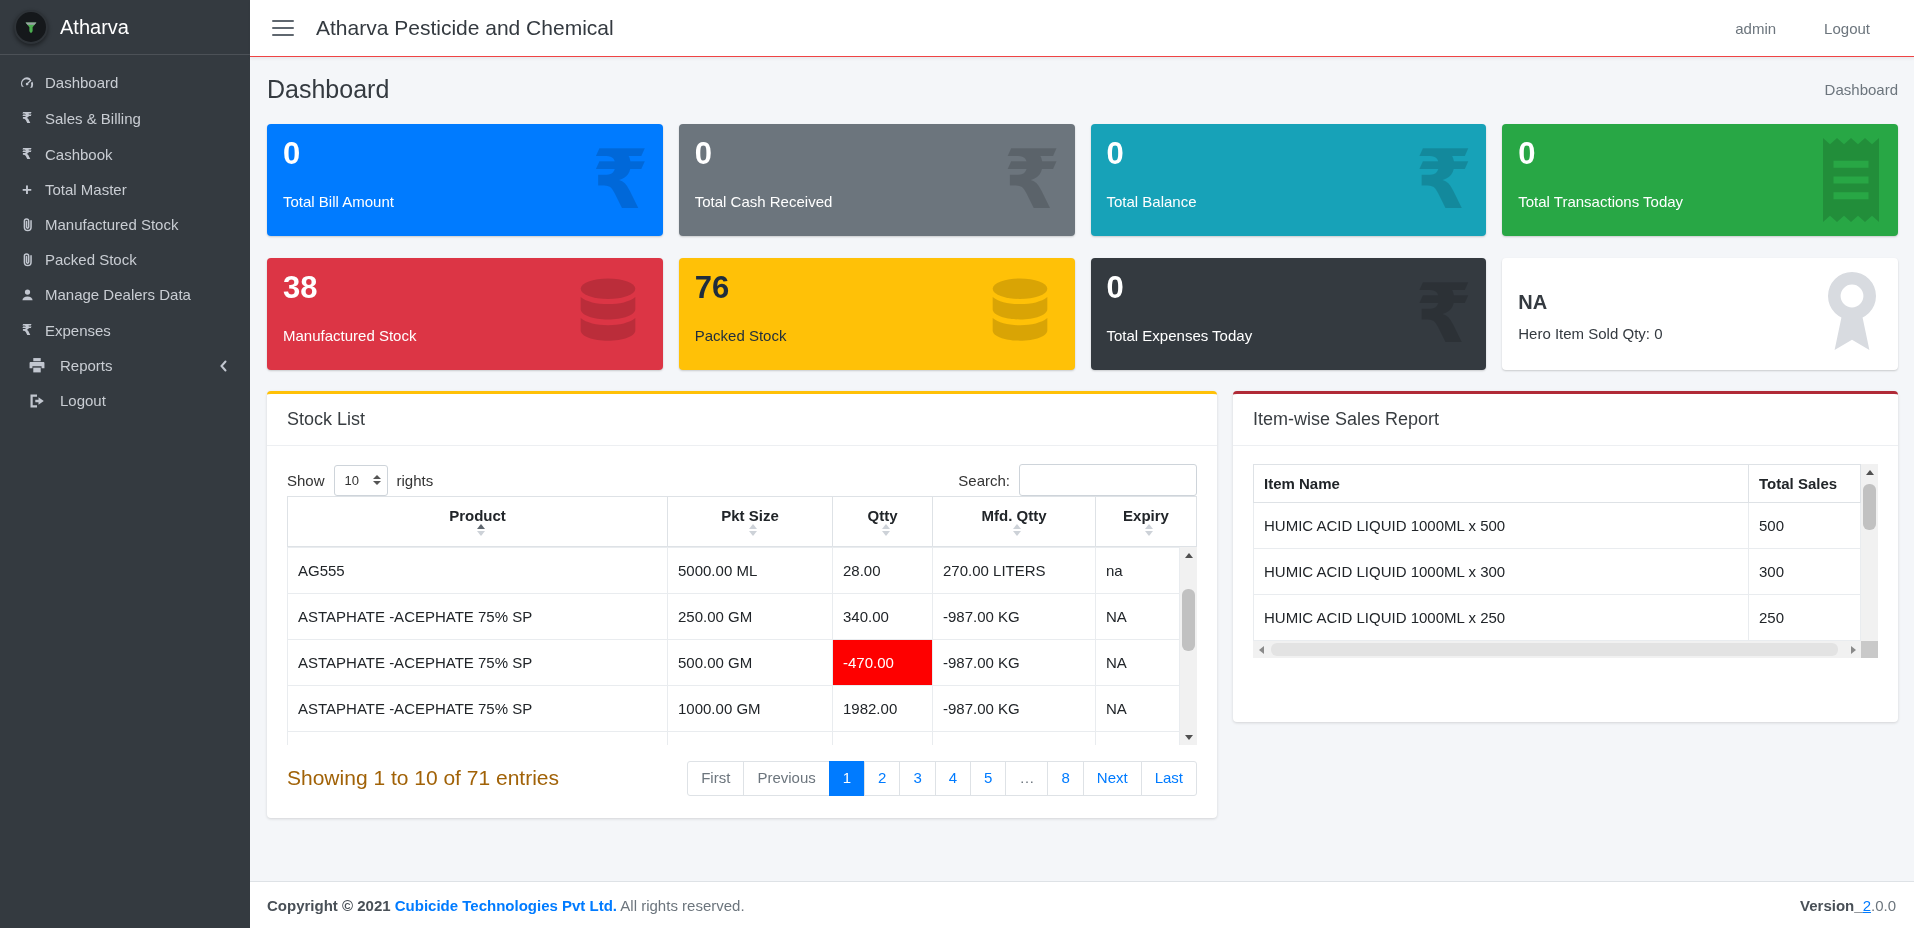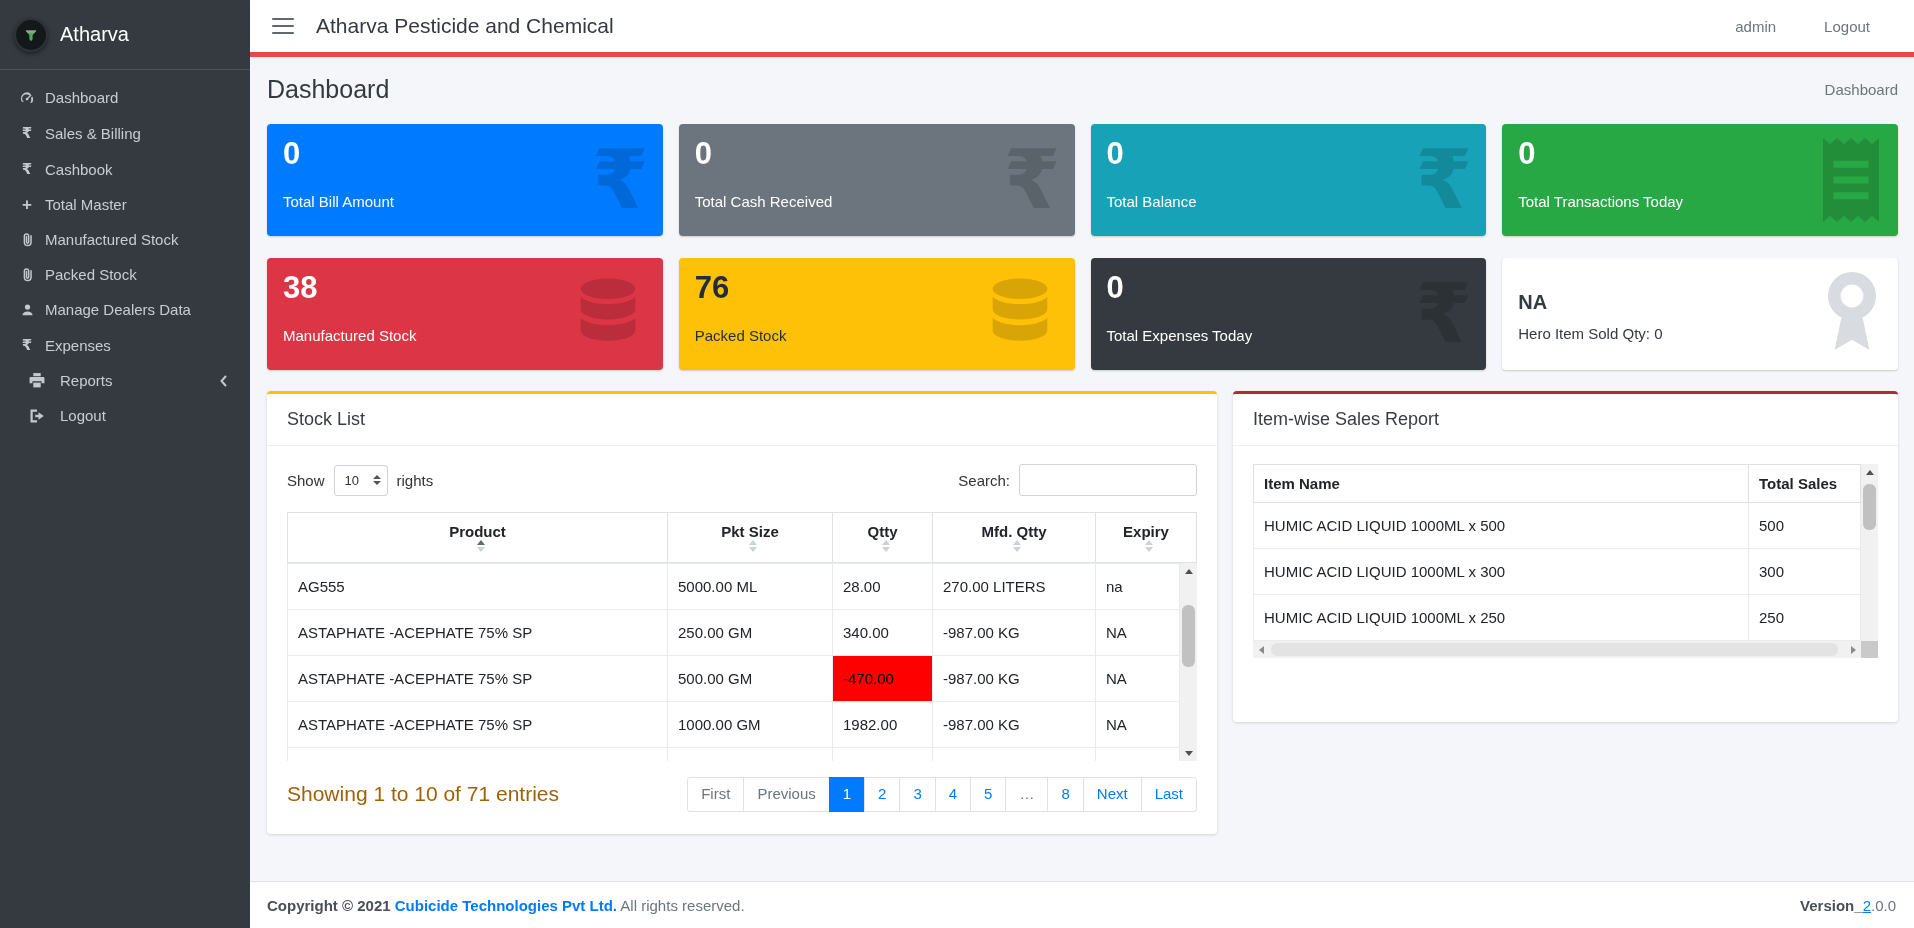--- a/index.html
+++ b/index.html
@@ -2,35 +2,35 @@
 <html><head>
 <meta charset="utf-8">
 <style>
   * { box-sizing: border-box; }
   html,body { margin:0; padding:0; }
   body { width:1914px; height:928px; font-family:"Liberation Sans",sans-serif; background:#f4f6f9; overflow:hidden; }
   .app { display:flex; width:1914px; height:928px; }
 
   
   .sidebar { width:250px; flex-shrink:0; background:#343a40; display:flex; flex-direction:column; }
-  .brand { height:70px; display:flex; align-items:center; padding:0 14px; border-bottom:1px solid rgba(255,255,255,.12); cursor:pointer; }
+  .brand { height:55px; display:flex; align-items:center; padding:0 14px; border-bottom:1px solid rgba(255,255,255,.12); cursor:pointer; }
   .brand-logo { width:34px; height:34px; border-radius:50%; background:#15181b; display:flex; align-items:center; justify-content:center; box-shadow:0 2px 4px rgba(0,0,0,.45); border:2px solid #2e3338; }
   .brand-text { color:#fff; font-size:20px; margin-left:12px; font-weight:400; }
   .nav { padding-top:10px; }
   .nav-item { display:flex; align-items:center; color:#c9cdd3; font-size:15px; padding:9px 10px 9px 16px; cursor:pointer; }
   .nav-icon { width:22px; margin-right:7px; display:flex; justify-content:center; align-items:center; color:#c2c7d0; }
   .nav-item.indent { padding-left:26px; }
   .nav-item.indent .nav-icon { margin-right:12px; }
   .rupee { font-family:"DejaVu Sans",sans-serif; font-size:15px; font-weight:bold; }
   .plus-glyph { font-size:17px; font-weight:bold; line-height:1; }
   .nav-chevron { margin-left:auto; margin-right:12px; color:#c2c7d0; display:flex; }
 
   
   .main { flex:1; display:flex; flex-direction:column; min-width:0; }
-  .navbar { height:57px; background:#fff; display:flex; align-items:center; padding:0 16px; border-bottom:5px solid #ef4444; box-shadow:0 2px 3px rgba(0,0,0,.05); flex-shrink:0; }
+  .navbar { height:57px; background:#fff; display:flex; align-items:center; padding:0 16px; border-bottom:1px solid #ef4444; box-shadow:0 2px 3px rgba(0,0,0,.05); flex-shrink:0; }
   .hamburger { width:22px; height:16px; display:flex; flex-direction:column; justify-content:space-between; cursor:pointer; margin:0 6px; }
   .hamburger i { display:block; height:2px; background:#5f676f; border-radius:1px; }
   .navbar-title { font-size:21px; color:#343a40; margin-left:16px; }
   .navbar-right { margin-left:auto; display:flex; align-items:center; gap:48px; padding-right:28px; font-size:15px; color:#6c757d; }
   .navbar-link { cursor:pointer; }
 
   .content { flex:1; padding:16px 16px 0 17px; overflow:hidden; }
   .page-head { display:flex; justify-content:space-between; align-items:center; margin:2px 0 20px; }
   .page-title { font-size:25px; color:#343a40; font-weight:400; }
   .breadcrumb { color:#6c757d; font-size:15px; }
@@ -55,42 +55,42 @@
   .card-box.bg-white .card-icon { color:#d8dbe0; }
 
   
   .panels { display:flex; gap:16px; align-items:flex-start; }
   .panel { background:#fff; border-radius:4px; box-shadow:0 1px 3px rgba(0,0,0,.14); }
   .panel-stock { width:950px; border-top:3px solid #ffc107; }
   .panel-sales { flex:1; border-top:3px solid #b02a37; }
   .panel-header { padding:15px 20px; font-size:18px; color:#383d41; border-bottom:1px solid #edeff2; }
   .panel-body { padding:18px 20px 22px; }
 
-  .table-controls { display:flex; justify-content:space-between; margin-bottom:16px; font-size:15px; color:#333; }
+  .table-controls { display:flex; justify-content:space-between; font-size:15px; color:#333; }
   .show-group { display:flex; align-items:center; gap:9px; }
   .select-wrap { position:relative; }
   .page-select { width:54px; height:31px; border:1px solid #ced4da; border-radius:3px; background:#fff; font-size:13px; color:#333; padding:0 18px 0 10px; appearance:none; -webkit-appearance:none; font-family:"Liberation Sans",sans-serif; }
   .stepper { position:absolute; right:7px; top:50%; transform:translateY(-50%); display:flex; flex-direction:column; gap:2px; pointer-events:none; }
   .stepper i { display:block; width:0; height:0; border-left:4px solid transparent; border-right:4px solid transparent; }
   .stepper .su { border-bottom:4px solid #555; }
   .stepper .sd { border-top:4px solid #555; }
   .search-group { display:flex; align-items:center; gap:9px; }
   .search-input { width:178px; height:32px; border:1px solid #ced4da; border-radius:3px; padding:0 8px; font-size:14px; font-family:"Liberation Sans",sans-serif; }
 
   table { border-collapse:collapse; table-layout:fixed; font-size:15px; color:#212529; }
   th, td { text-align:left; overflow:hidden; white-space:nowrap; }
   .dt thead th { font-weight:bold; border:1px solid #dee2e6; padding:10px 10px; cursor:pointer; background:#fff; }
   .dt tbody td, .tbl-body td { border:1px solid #e9ecef; padding:14px 10px; }
   .thx { display:flex; align-items:center; justify-content:space-between;flex-direction:column; }
   .sort { display:inline-flex; flex-direction:column; gap:2px; margin-left:6px; }
   .sort i { display:block; width:0; height:0; border-left:4px solid transparent; border-right:4px solid transparent; }
   .sort .up { border-bottom:5px solid #cdd2d8; }
   .sort .down { border-top:5px solid #cdd2d8; }
   .sort.asc .up { border-bottom-color:#5f676f; }
-  .cell-red { background:#fe0000; color:#000000; }
+  .cell-red { background:#fe0000; color:#ffffff; }
 
   .scroll-area { position:relative; height:198px; overflow:hidden; }
   .vscroll { position:absolute; top:0; right:0; width:17px; background:#f1f1f1; }
   .vscroll .sb-btn { position:absolute; left:0; width:17px; height:16px; display:flex; align-items:center; justify-content:center; cursor:pointer; }
   .tri-up { width:0; height:0; border-left:4px solid transparent; border-right:4px solid transparent; border-bottom:5px solid #505050; }
   .tri-down { width:0; height:0; border-left:4px solid transparent; border-right:4px solid transparent; border-top:5px solid #505050; }
   .tri-left { width:0; height:0; border-top:4px solid transparent; border-bottom:4px solid transparent; border-right:5px solid #8a8a8a; }
   .tri-right { width:0; height:0; border-top:4px solid transparent; border-bottom:4px solid transparent; border-left:5px solid #8a8a8a; }
   .vscroll .thumb { position:absolute; left:2px; width:13px; background:#c1c1c1; border-radius:6px; cursor:grab; }
 

